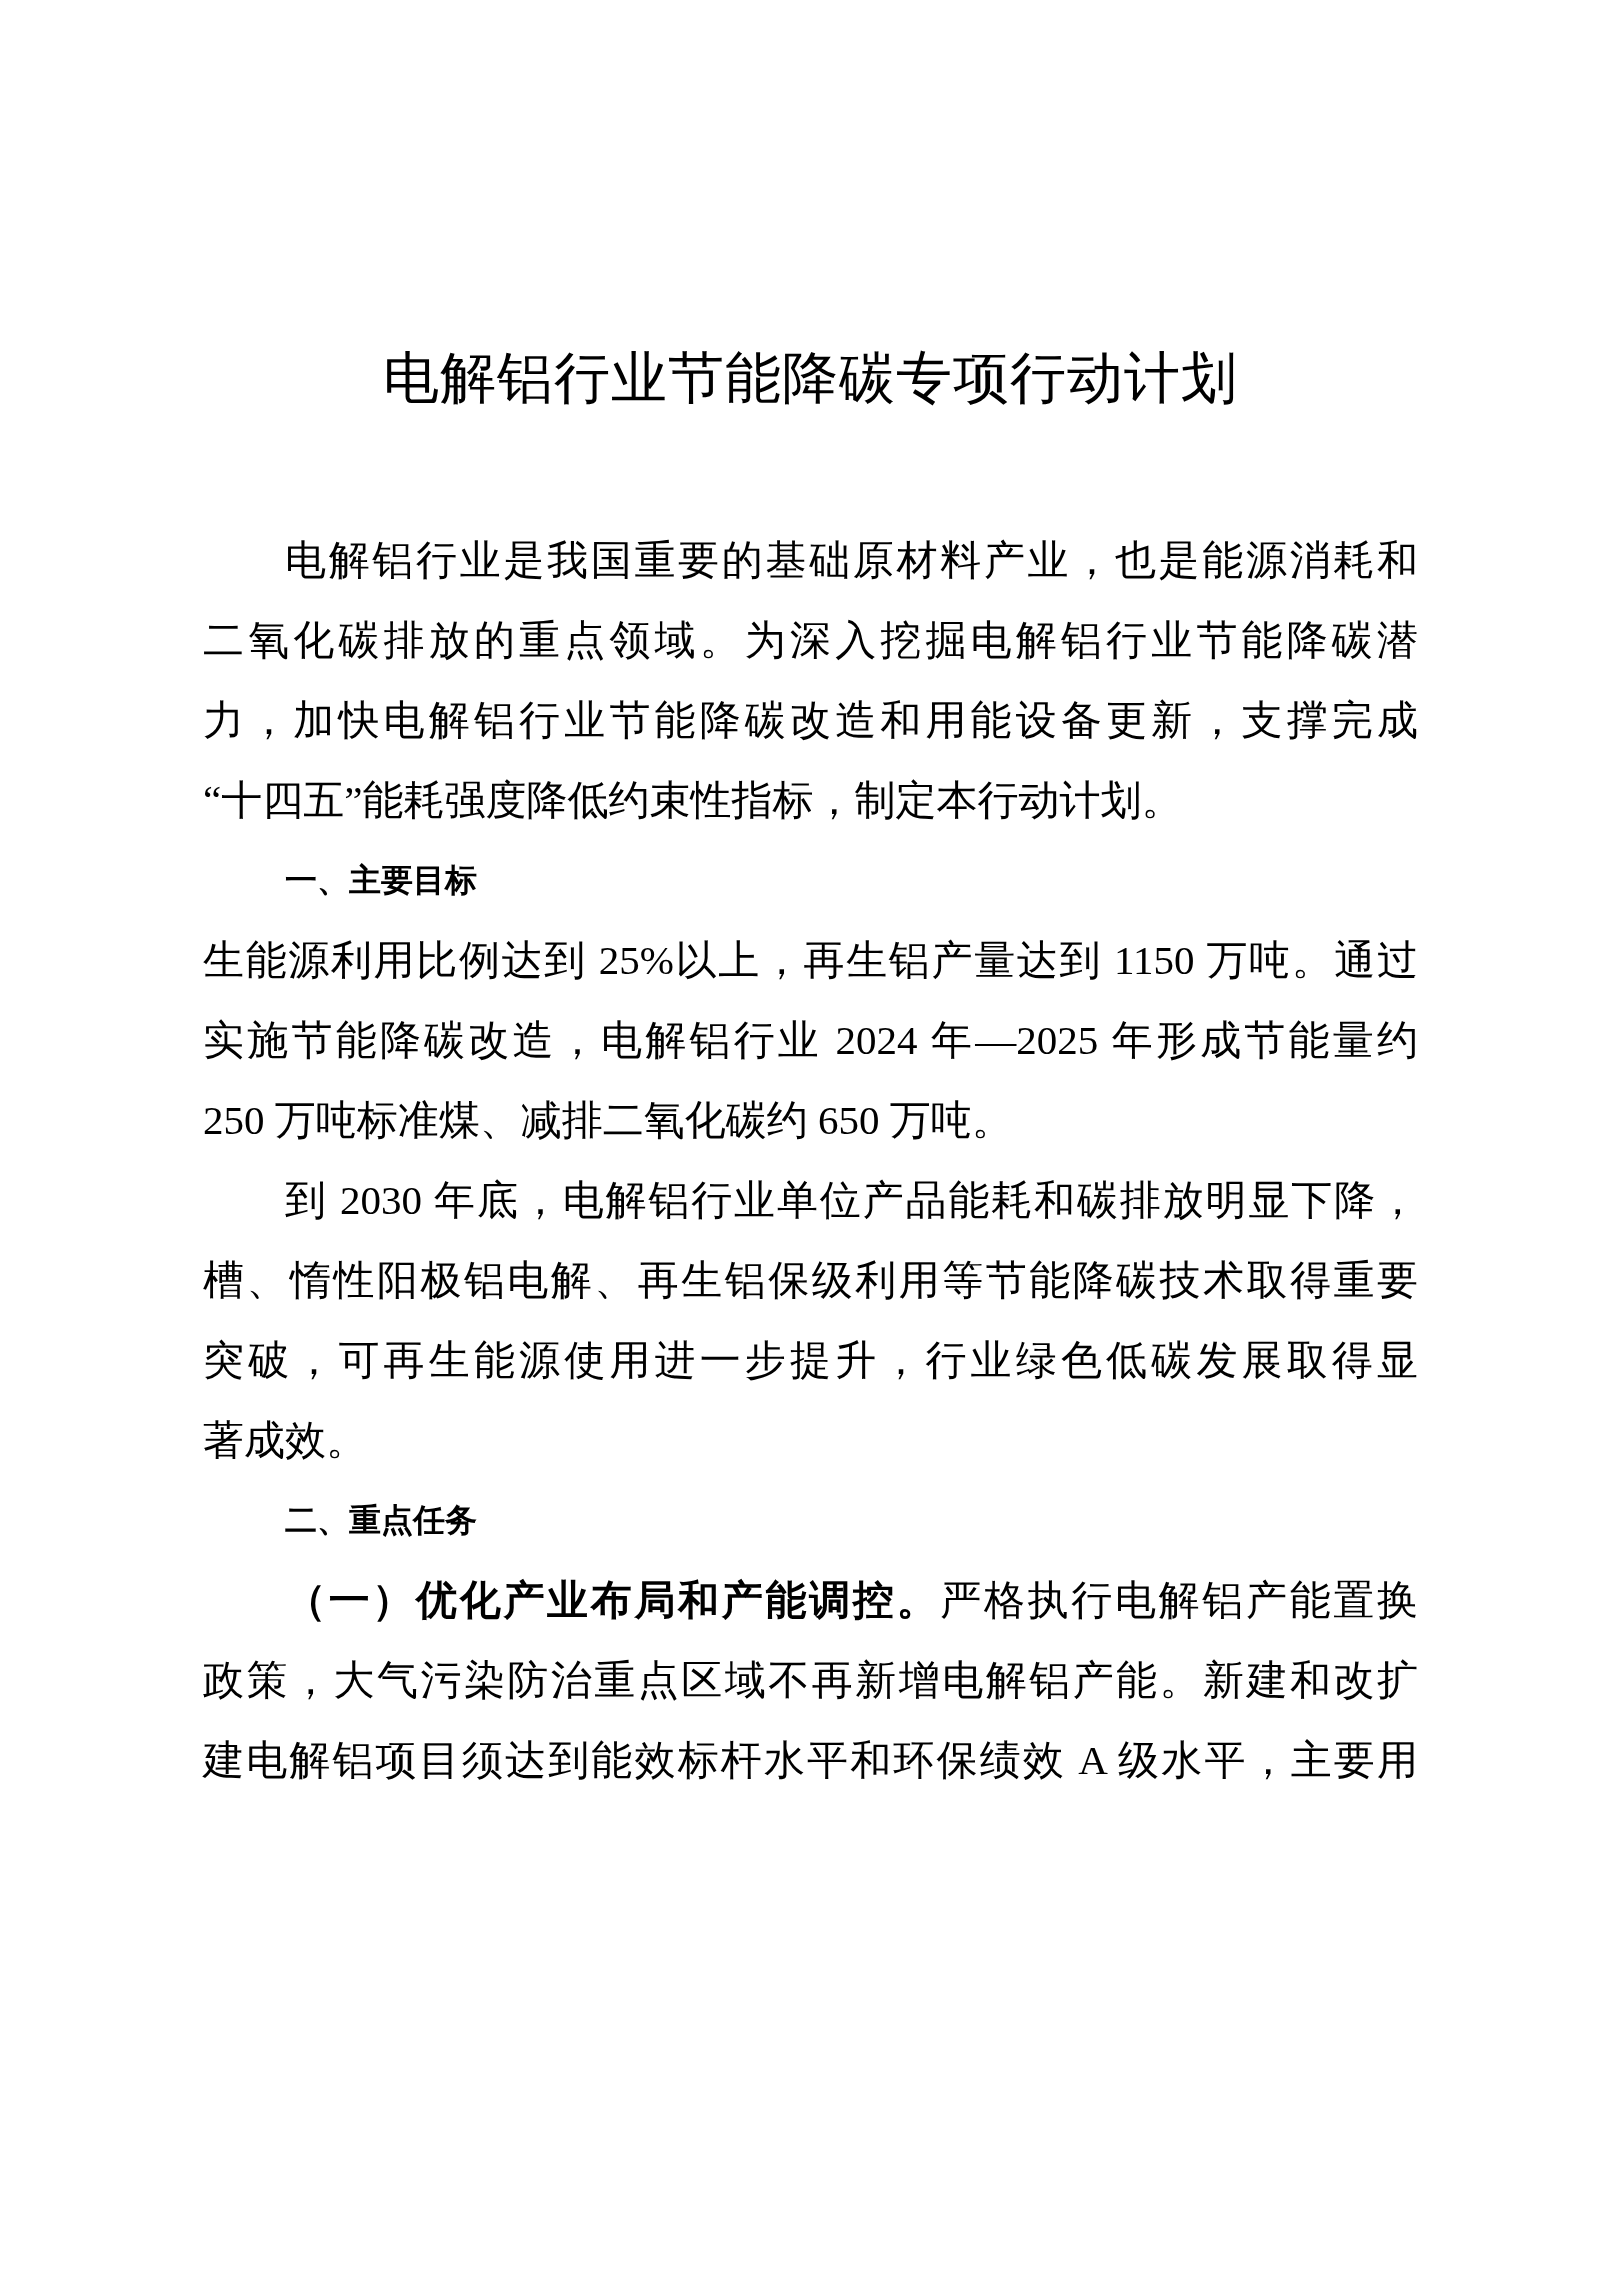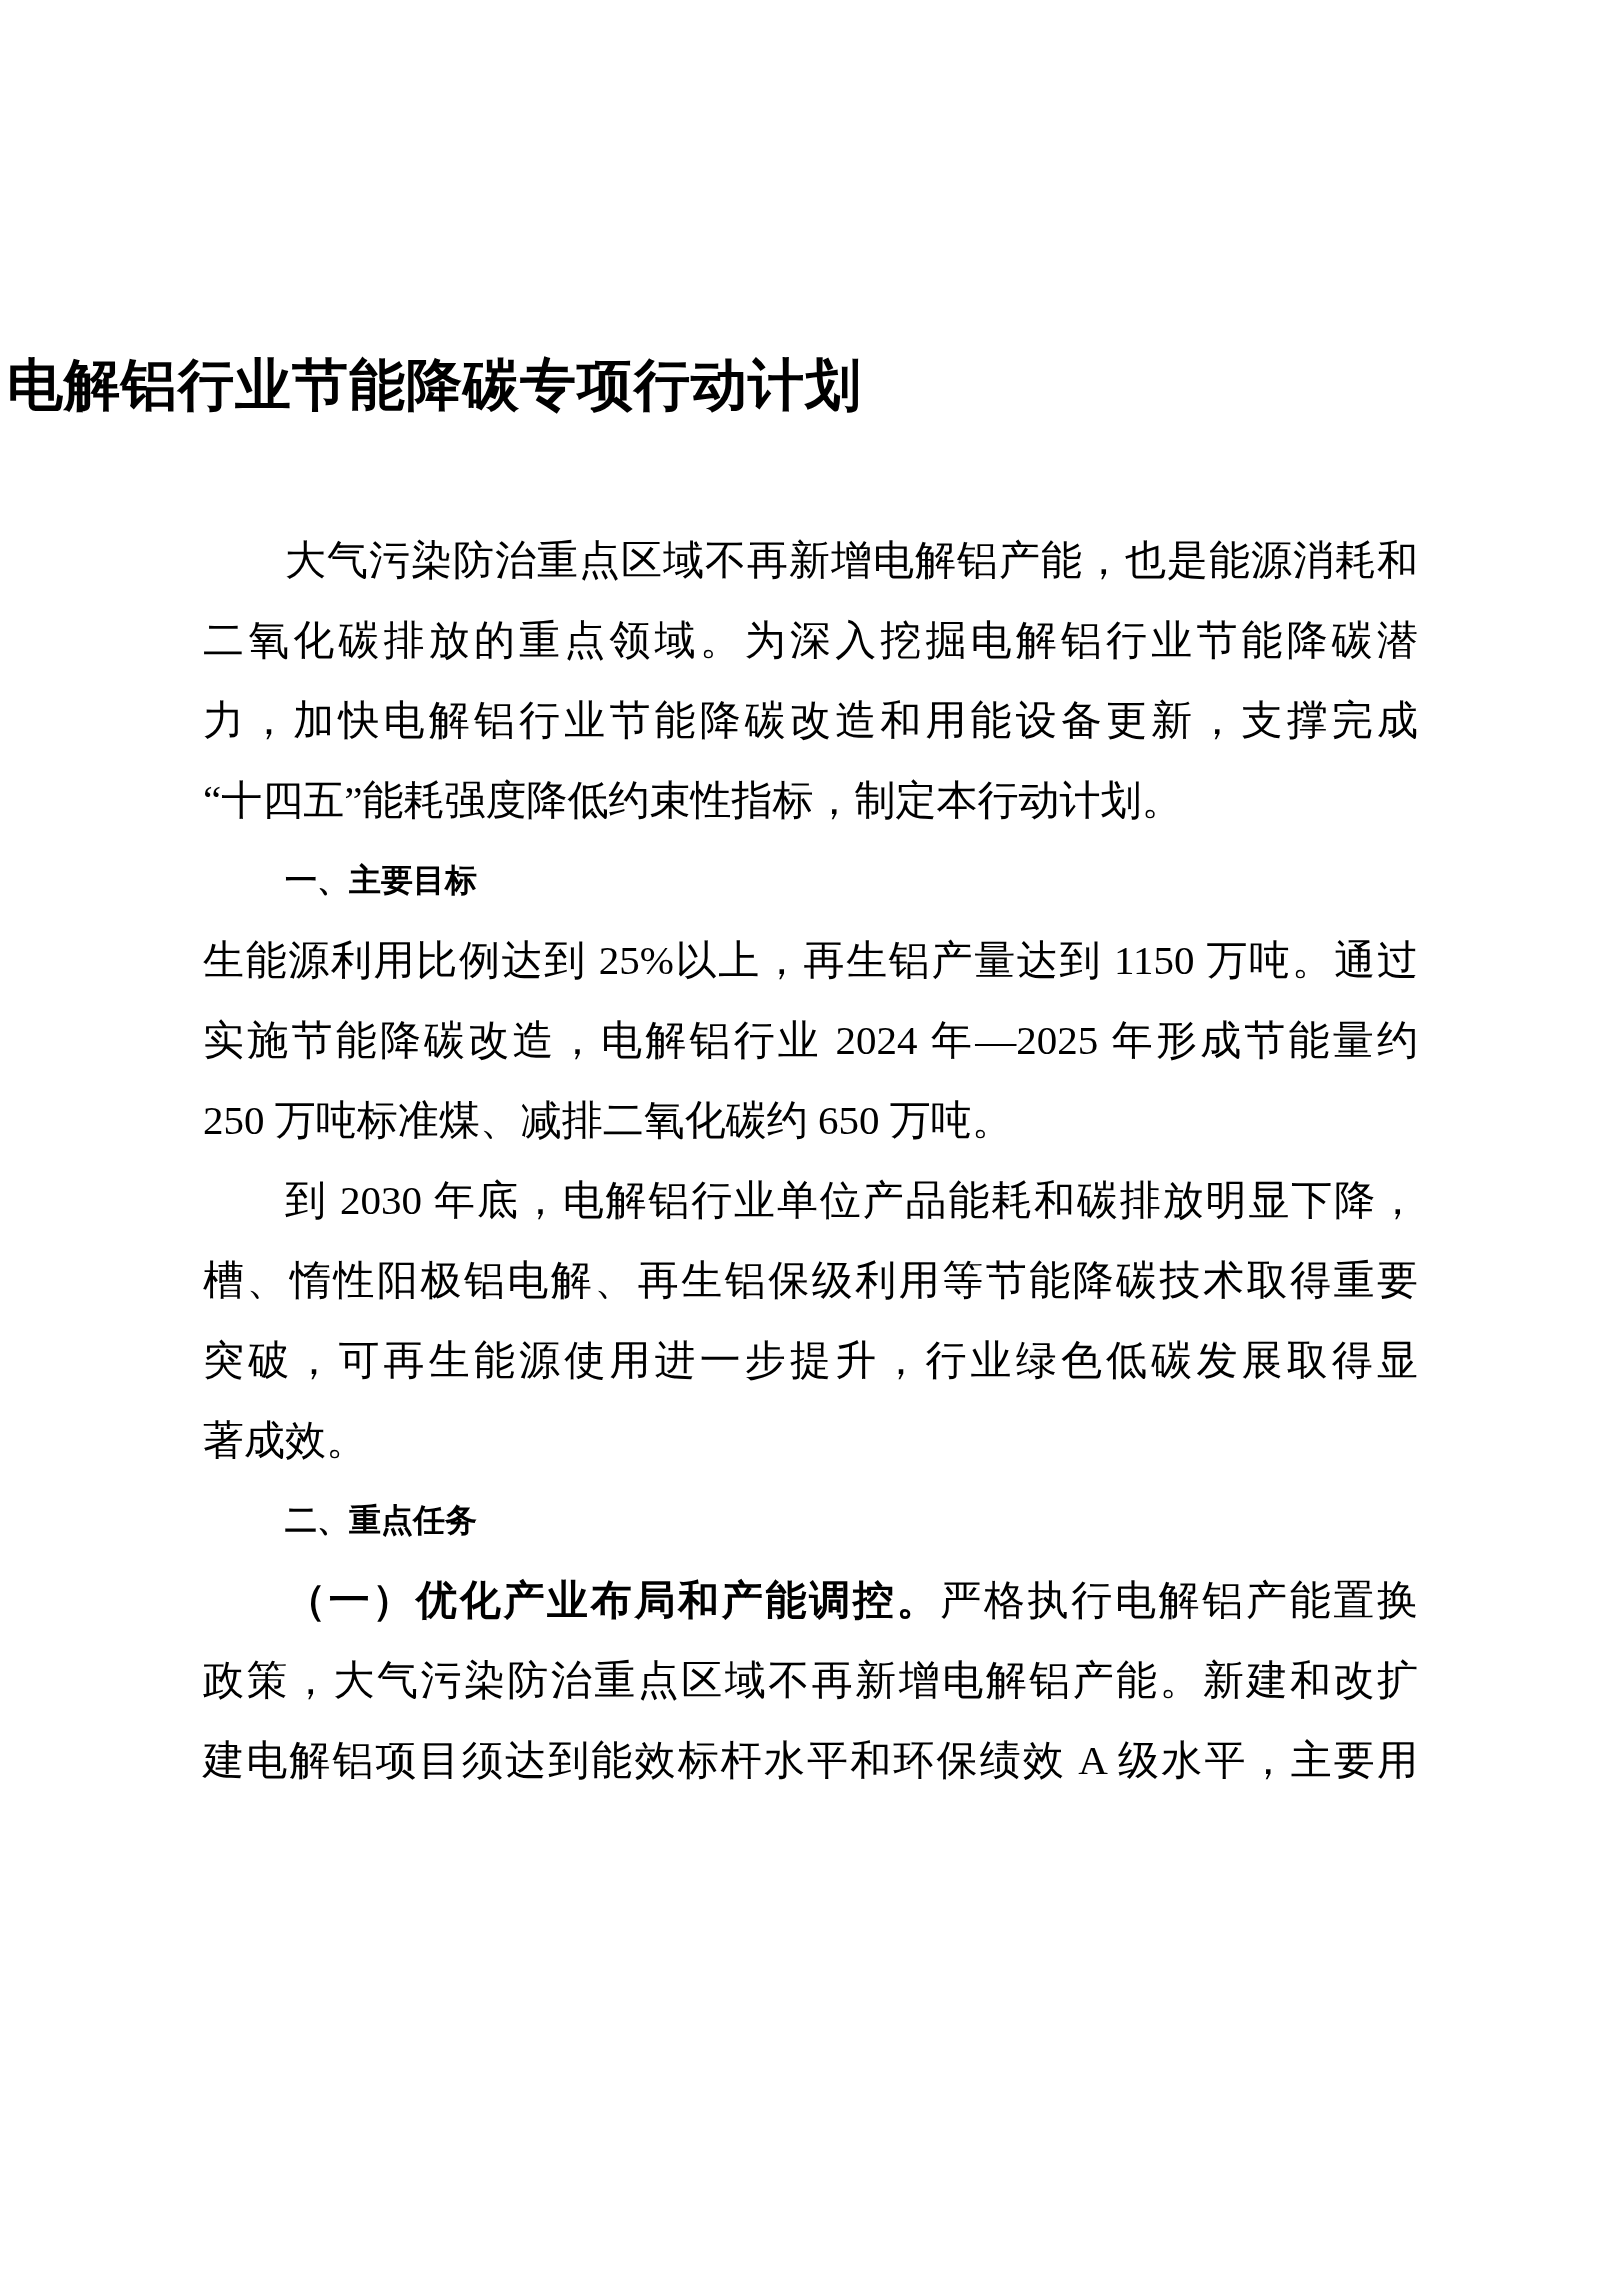--- a/index.html
+++ b/index.html
@@ -10,26 +10,26 @@
   .page {
     position: relative;
     width: 1621px;
     height: 2293px;
     background: #ffffff;
     overflow: hidden;
     color: #000000;
     font-family: "Liberation Serif", "DejaVu Serif", serif;
   }
   .title {
-    margin: 7px;
+    margin: 0;
     padding-top: 331px;
-    text-align: left;
+    text-align: center;
     font-size: 56px;
     line-height: 94px;
-    font-weight: bold;
+    font-weight: normal;
     letter-spacing: 1px;
     font-family: "Liberation Serif", "DejaVu Serif", serif;
   }
   .doc-body {
     position: absolute;
     left: 203px;
     top: 520px;
     width: 1215px;
     font-size: 41px;
     line-height: 80px;
@@ -56,21 +56,21 @@
   .lead {
     font-weight: bold;
   }
 </style>
 </head>
 <body>
 
 <div class="page">
   <h1 class="title">电解铝行业节能降碳专项行动计划</h1>
   <div class="doc-body">
-      <div class="line indent">大气污染防治重点区域不再新增电解铝产能，也是能源消耗和</div>
+      <div class="line indent">电解铝行业是我国重要的基础原材料产业，也是能源消耗和</div>
       <div class="line">二氧化碳排放的重点领域。为深入挖掘电解铝行业节能降碳潜</div>
       <div class="line">力，加快电解铝行业节能降碳改造和用能设备更新，支撑完成</div>
       <div class="line para-end">“十四五”能耗强度降低约束性指标，制定本行动计划。</div>
       <div class="heading">一、主要目标</div>
       <div class="line">生能源利用比例达到 25%以上，再生铝产量达到 1150 万吨。通过</div>
       <div class="line">实施节能降碳改造，电解铝行业 2024 年—2025 年形成节能量约</div>
       <div class="line para-end">250 万吨标准煤、减排二氧化碳约 650 万吨。</div>
       <div class="line indent">到 2030 年底，电解铝行业单位产品能耗和碳排放明显下降，</div>
       <div class="line">槽、惰性阳极铝电解、再生铝保级利用等节能降碳技术取得重要</div>
       <div class="line">突破，可再生能源使用进一步提升，行业绿色低碳发展取得显</div>

